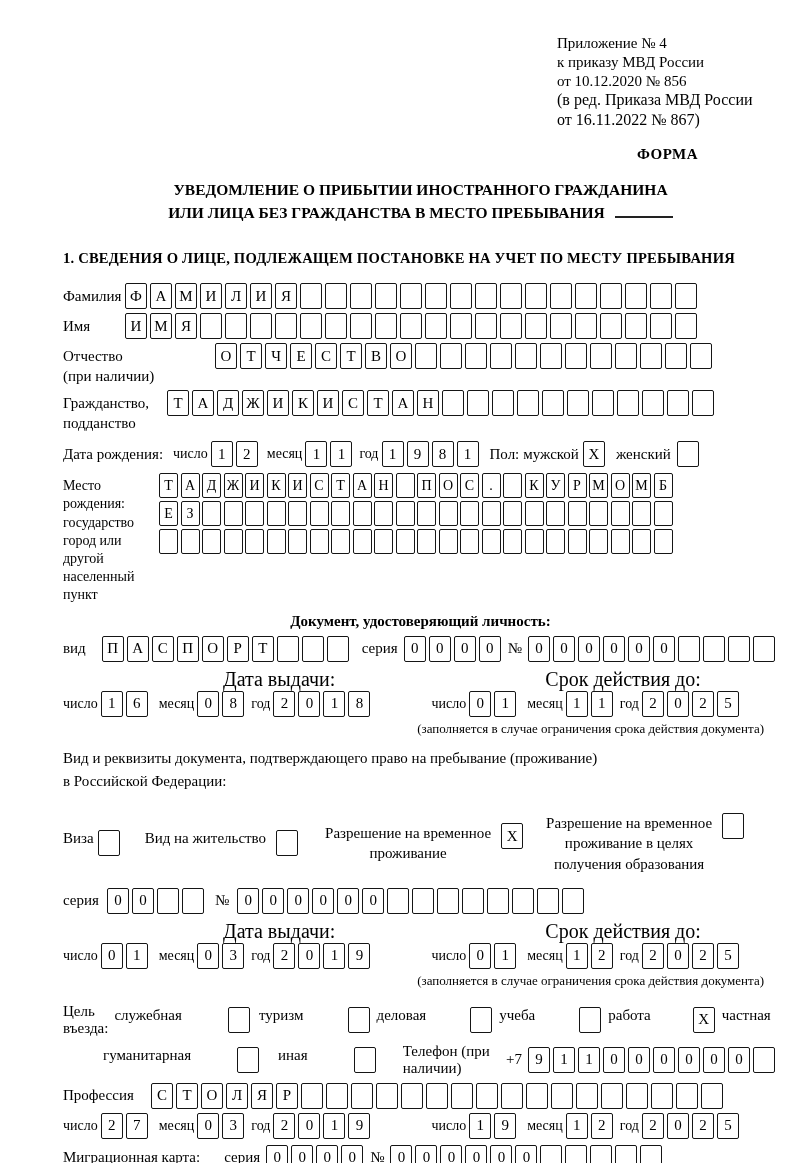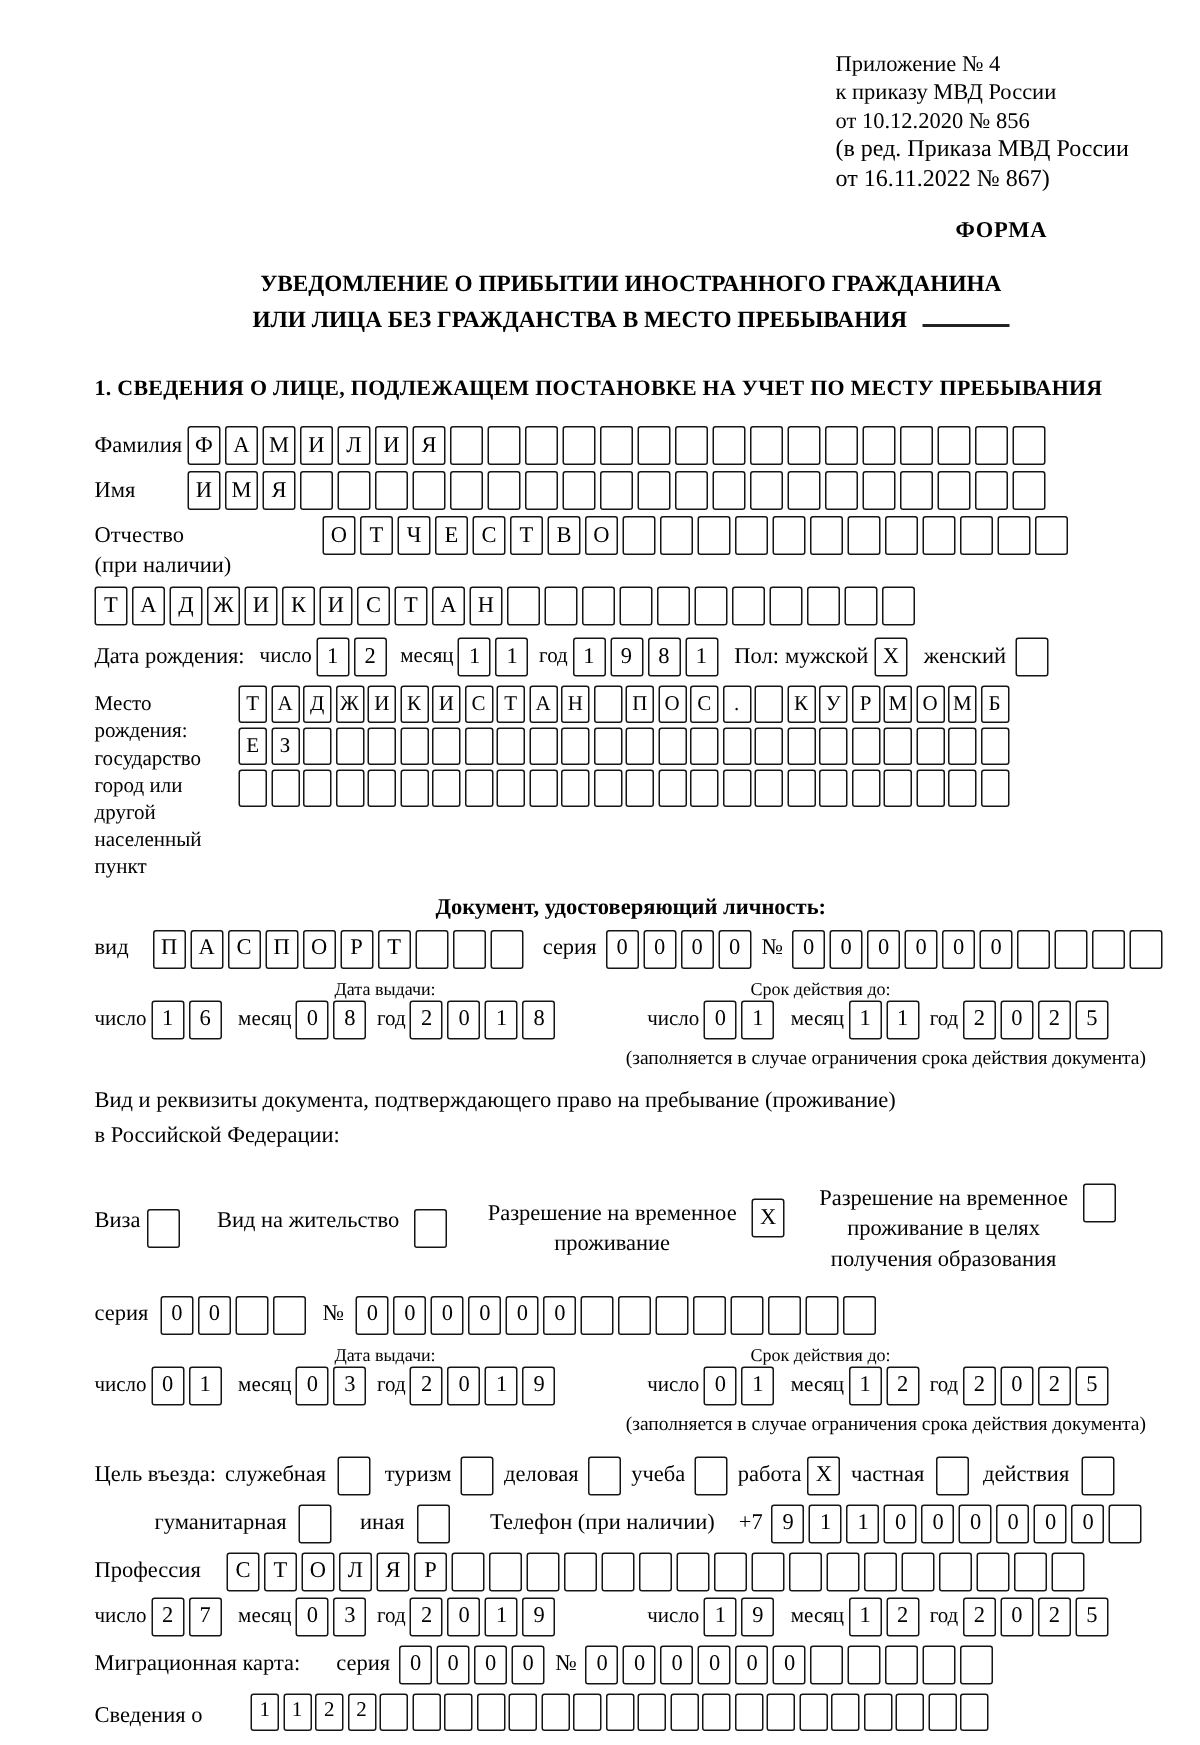--- a/index.html
+++ b/index.html
@@ -24,30 +24,30 @@
   .cellstack{display:flex;flex-direction:column;gap:3px;}
   .cells{display:flex;flex-wrap:nowrap;}
   .cell{flex:none;width:20px;height:24px;border:1.5px solid #151515;border-radius:2px;margin-right:3px;
         display:flex;align-items:center;justify-content:center;font-size:15px;background:#fff;}
   .cells-sm .cell{width:17px;margin-right:2.5px;height:23px;font-size:14px;}
   .inl{display:flex;align-items:center;flex-wrap:nowrap;}
   .gap4{margin-left:4px;} .gap6{margin-left:6px;} .gap8{margin-left:8px;} .gap10{margin-left:10px;}
   .gap16{margin-left:16px;} .gap24{margin-left:24px;}
   .dlbl{font-size:14px;margin-right:3px;}
   .center-b{font-weight:bold;text-align:center;margin:8px 0 6px 0;}
-  .datehdr{display:flex;font-size:12px;margin-top:6px;}
+  .datehdr{display:flex;font-size:20px;margin-top:6px;}
   .note{font-size:13px;}
   .note-right{text-align:right;margin:2px 14px 6px 0;}
   .intro{margin-top:10px;line-height:1.55;}
   .cb-row{display:flex;align-items:center;margin-top:20px;}
   .cb-item{display:flex;align-items:flex-start;}
   .cb-label-multi{text-align:center;line-height:1.35;}
   .purpose-row{display:flex;align-items:center;margin-top:14px;}
   .purpose-row2{display:flex;align-items:center;margin-top:6px;margin-left:40px;}
-  .opt{display:flex;align-items:center;}
+  .opt{display:flex;gap:38px;}
   .reps{display:flex;align-items:flex-start;margin-top:6px;}
   .reps .lines{width:104px;flex:none;line-height:1.5;padding-top:4px;}
   .mt8{margin-top:8px;} .mt6{margin-top:6px;}
 </style>
 </head>
 <body>
 
 <div class="page">
 
   <div class="hdr">
@@ -151,20 +151,24 @@
           <span class="cell"></span>
           <span class="cell"></span>
           <span class="cell"></span>
           <span class="cell"></span>
           <span class="cell"></span>
           <span class="cell"></span>
         </div>
     </div>
 
     <div class="r">
+      <div class="lblcol w104">
+        <div>Гражданство,</div>
+        <div>подданство</div>
+      </div>
       <div class="cells">
           <span class="cell">Т</span>
           <span class="cell">А</span>
           <span class="cell">Д</span>
           <span class="cell">Ж</span>
           <span class="cell">И</span>
           <span class="cell">К</span>
           <span class="cell">И</span>
           <span class="cell">С</span>
           <span class="cell">Т</span>

